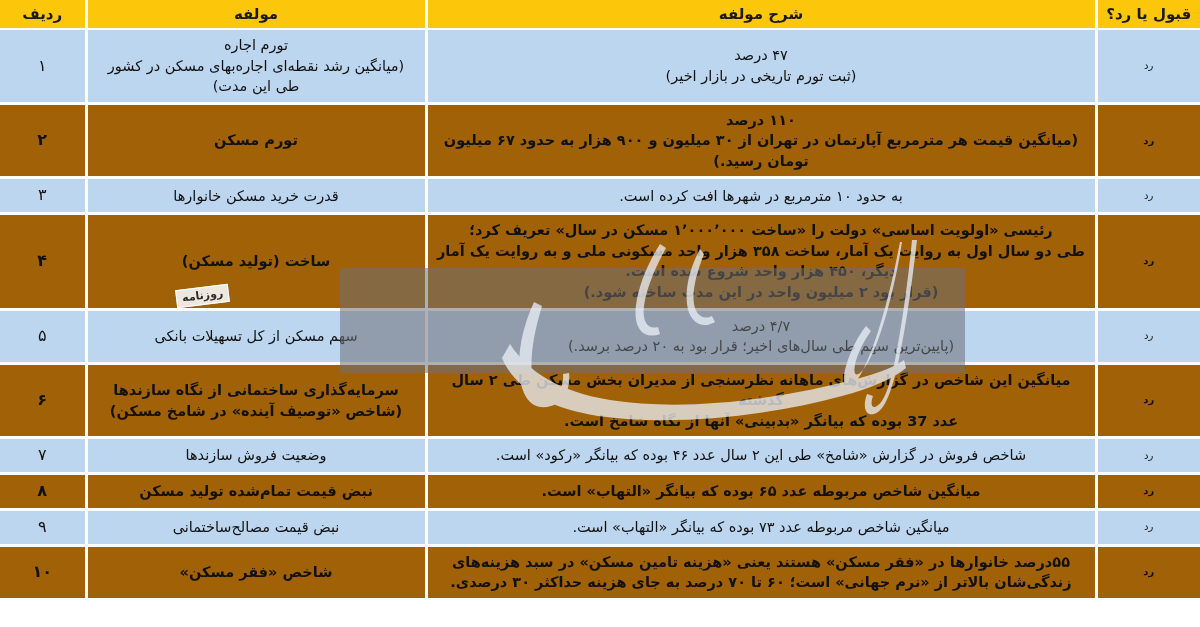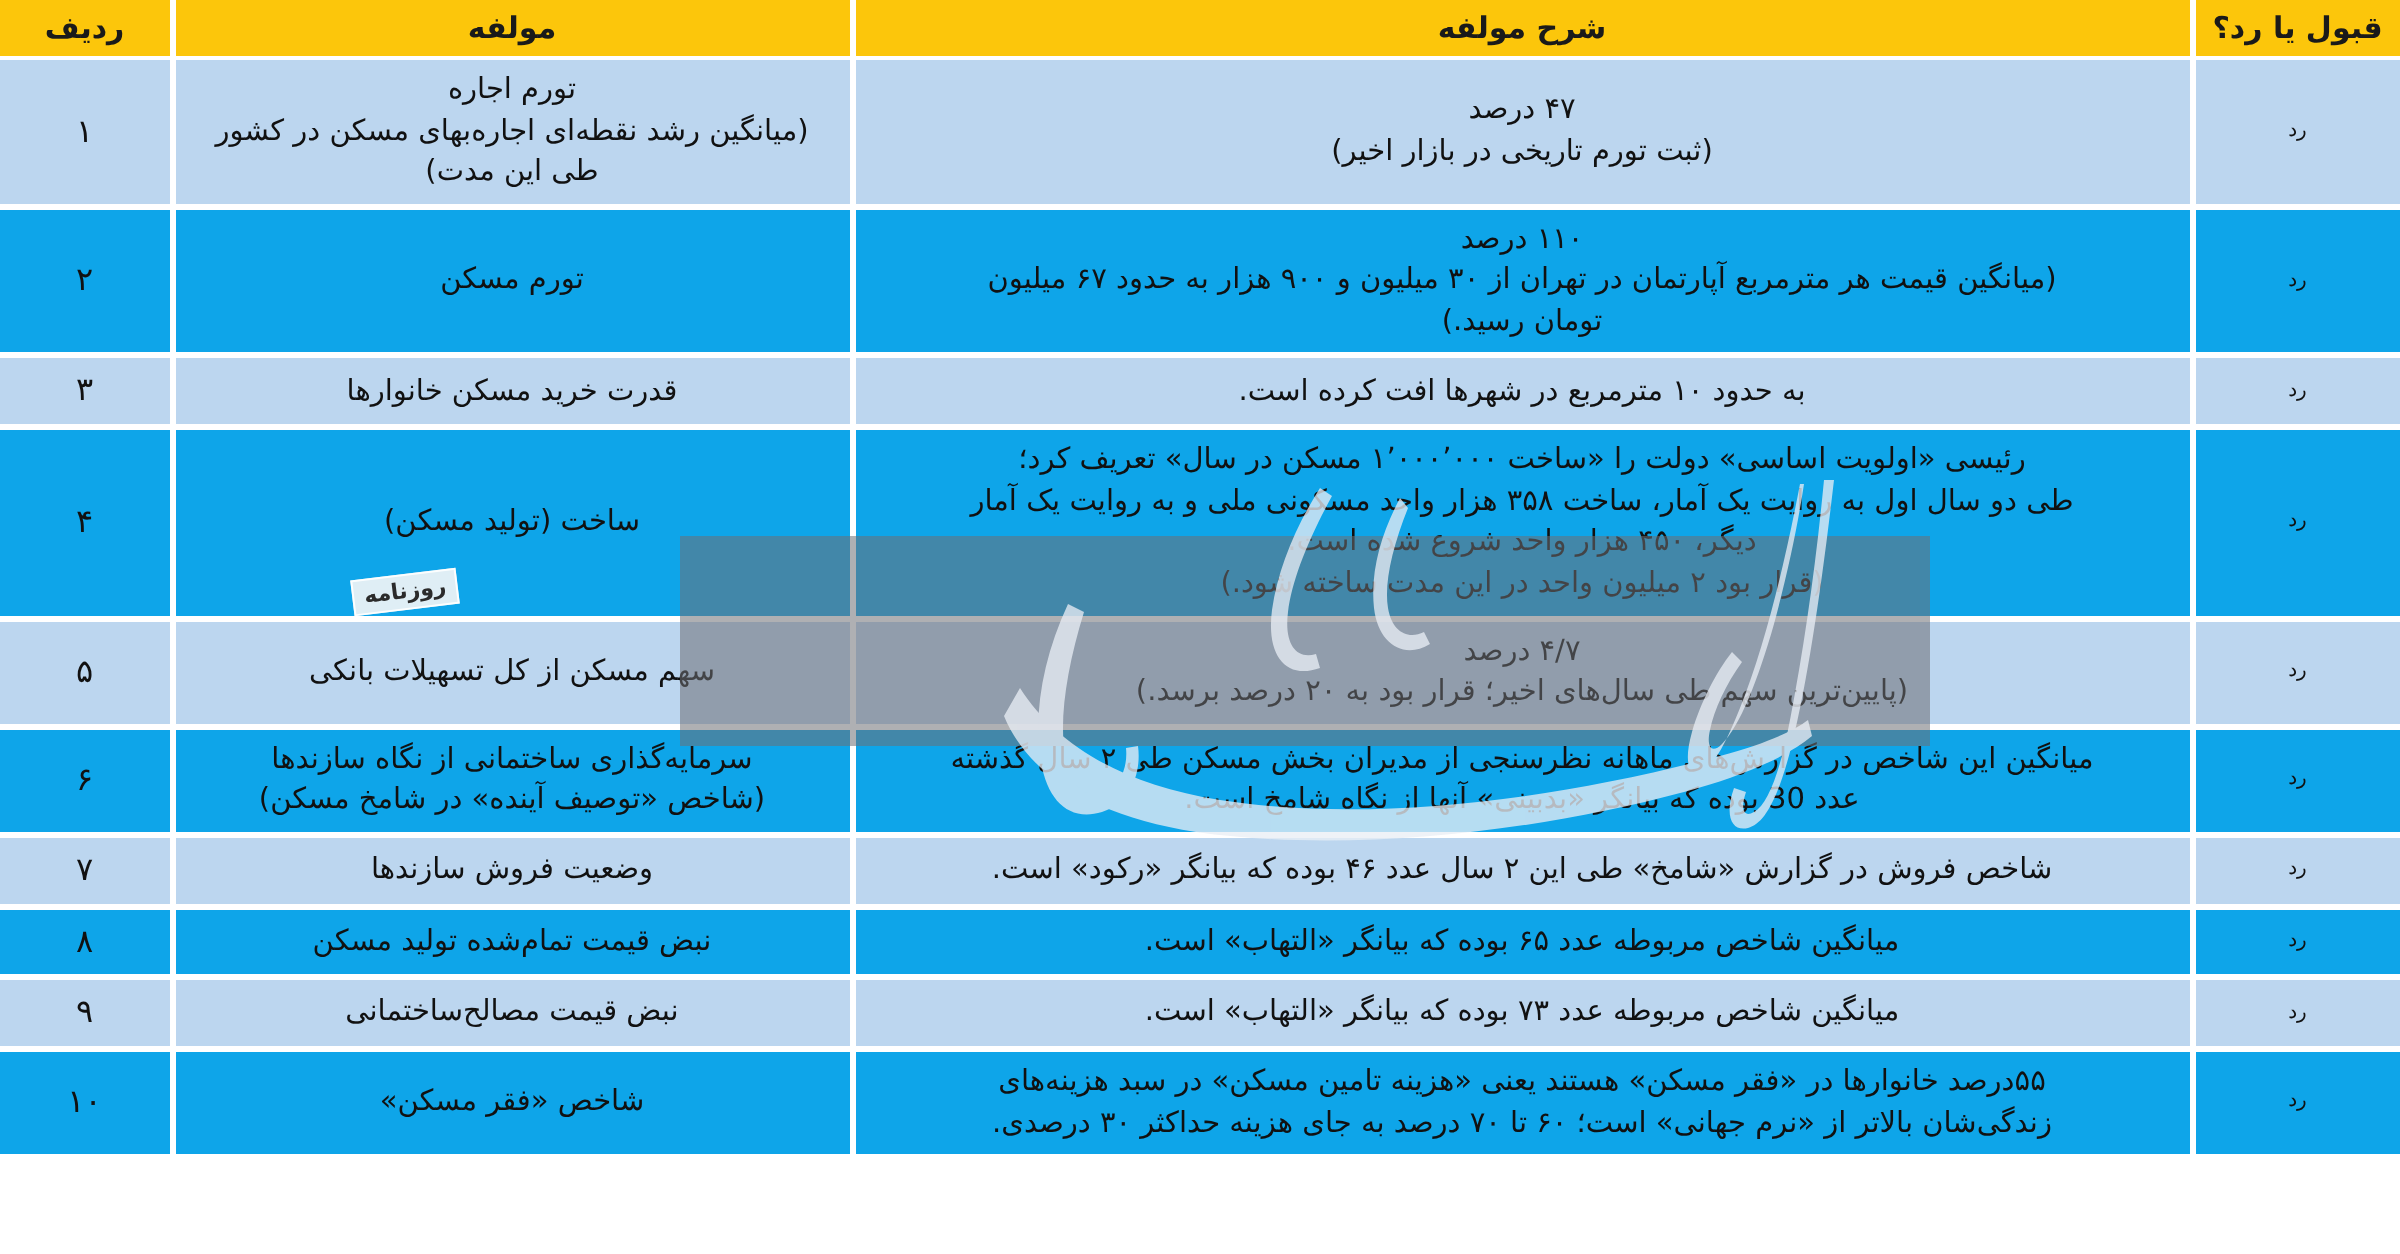--- a/index.html
+++ b/index.html
@@ -75,21 +75,21 @@
     line-height: 1.42;
     padding: 5px 8px;
     border-left: 3px solid #ffffff;
     border-right: 3px solid #ffffff;
     border-bottom: 3px solid #ffffff;
   }
   tbody td:first-child { border-right: none; }
   tbody td:last-child  { border-left: none; }
 
   tbody tr.band-a td { background: #bcd6ef; }
-  tbody tr.band-b td { background: #0ea5e9; }
+  tbody tr.band-b td { background: #a16207; font-weight: bold; }
 
   td.cell-row  { font-size: 16px; }
   td.cell-comp { font-size: 14.5px; }
   td.cell-desc { font-size: 14.5px; text-align: center; }
   td.cell-verd { font-size: 10px; }
 
   .desc-line, .comp-line { display: block; }
 
   
   .watermark {
@@ -210,21 +210,21 @@
           </td>
           <td class="cell-comp">
             <span class="comp-line">سهم مسکن از کل تسهیلات بانکی</span>
           </td>
           <td class="cell-row">۵</td>
         </tr>
         <tr class="band-b">
           <td class="cell-verd">رد</td>
           <td class="cell-desc">
             <span class="desc-line">میانگین این شاخص در گزارش‌های ماهانه نظرسنجی از مدیران بخش مسکن طی ۲ سال گذشته</span>
-            <span class="desc-line">عدد 30 بوده که بیانگر «بدبینی» آنها از نگاه شامخ است.</span>
+            <span class="desc-line">عدد 37 بوده که بیانگر «بدبینی» آنها از نگاه شامخ است.</span>
           </td>
           <td class="cell-comp">
             <span class="comp-line">سرمایه‌گذاری ساختمانی از نگاه سازندها</span>
             <span class="comp-line">(شاخص «توصیف آینده» در شامخ مسکن)</span>
           </td>
           <td class="cell-row">۶</td>
         </tr>
         <tr class="band-a">
           <td class="cell-verd">رد</td>
           <td class="cell-desc">

